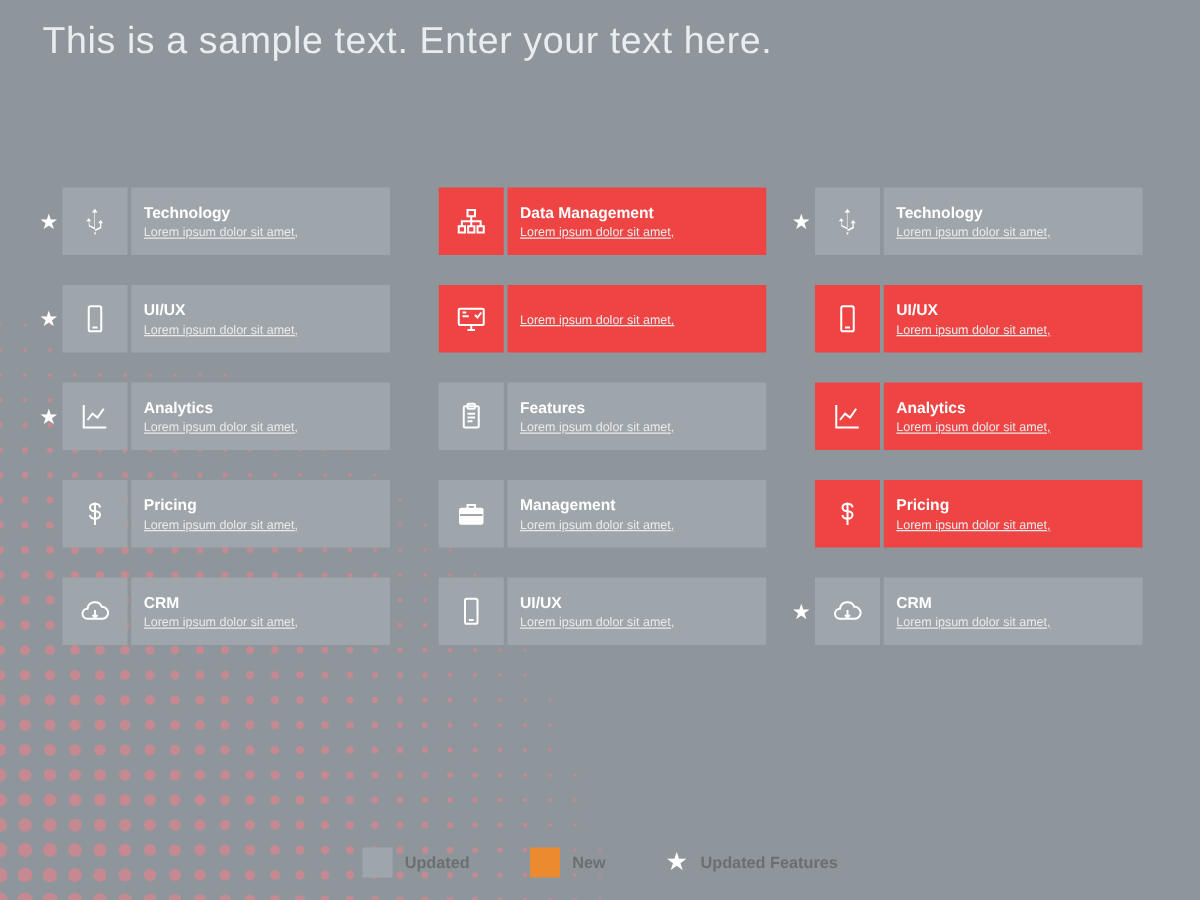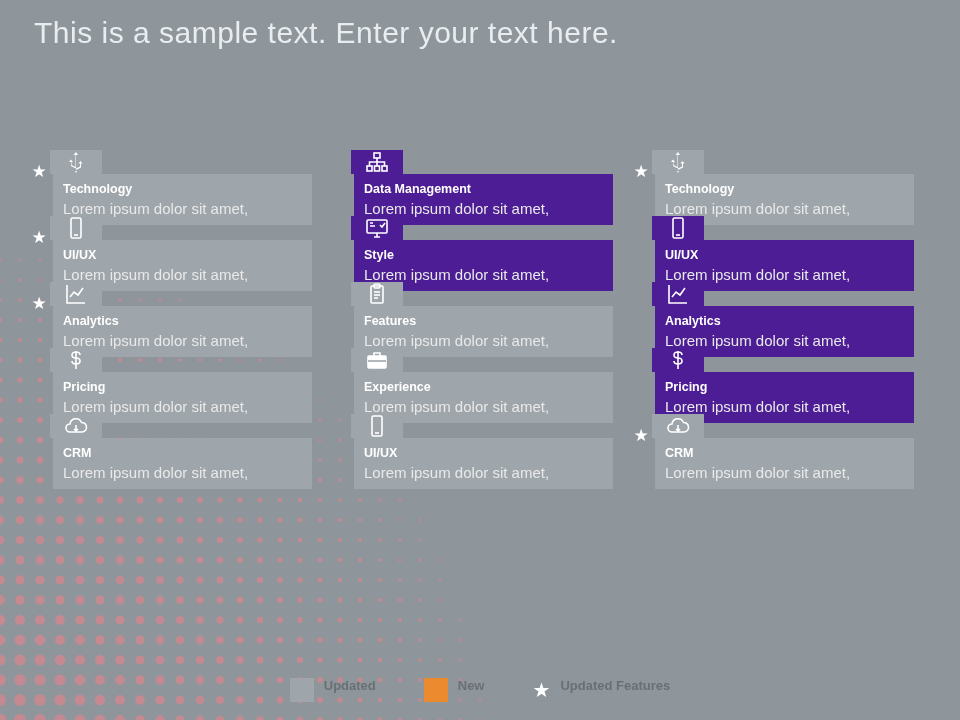--- a/index.html
+++ b/index.html
@@ -4,30 +4,30 @@
 <style>
   html,body{margin:0;padding:0;width:960px;height:720px;overflow:hidden;font-family:Verdana,Geneva,sans-serif;}
   .slide{position:relative;width:960px;height:720px;background:#8e969c;}
   .dots{position:absolute;left:0;bottom:0;width:960px;height:720px;pointer-events:none;}
   .title{position:absolute;left:34px;top:16px;color:#e9edef;font-size:30px;font-weight:400;letter-spacing:.5px;}
   .grid{position:absolute;left:28px;top:150px;width:904px;}
   .row{display:flex;margin-bottom:24px;}
   .cell{display:flex;align-items:center;width:301px;}
   .star{width:22px;display:flex;align-items:center;justify-content:center;color:#fff;font-size:17px;line-height:1;}
   .star.hidden{visibility:hidden;}
-  .card{display:flex;height:42px;width:262px;flex-direction:column;}
+  .card{display:flex;height:54px;width:262px;}
   .ic{width:52px;display:flex;align-items:center;justify-content:center;}
   .body{flex:1;padding:8px 10px;display:flex;flex-direction:column;justify-content:center;margin-left:3px;}
   .body .t{color:#fff;font-weight:700;font-size:12.5px;line-height:1.2;}
-  .body .s{color:#e9e9e9;font-size:15px;margin-top:3px;white-space:nowrap;overflow:hidden;}
+  .body .s{color:#e9e9e9;font-size:10px;margin-top:3px;white-space:nowrap;overflow:hidden;text-decoration:underline;}
   .gray .ic,.gray .body{background:#9fa6ab;}
-  .orange .ic,.orange .body{background:#4c1d95;}
+  .orange .ic,.orange .body{background:#ef4444;}
   .ic svg{width:24px;height:24px;stroke:#fff;fill:none;stroke-width:1.6;}
   .legend{position:absolute;left:0;bottom:18px;width:960px;display:flex;justify-content:center;align-items:center;gap:48px;}
-  .lg{display:flex;gap:10px;margin-top:20px;}
+  .lg{display:flex;align-items:center;gap:10px;margin-top:20px;}
   .sw{width:24px;height:24px;}
   .sw.gray{background:#9fa6ab;}
   .sw.orange{background:#ec8a2f;}
   .lg .lstar{color:#fff;font-size:20px;}
   .lg .lbl{color:#6a6f73;font-weight:700;font-size:13px;}
 </style>
 </head>
 <body>
 
 <div class="slide">
@@ -579,21 +579,20 @@
           <div class="star hidden">★</div>
           <div class="card orange">
             <div class="ic">
               <svg viewBox="0 0 24 24">
                 <rect x="2" y="4" width="20" height="13" rx="1"></rect>
                 <path d="M9 21h6M12 17v4"></path>
                 <path d="M5 7h3M5 10h5M15 9l2 2 3-4"></path>
               </svg>
             </div>
             <div class="body">
-              <div class="t">Style</div>
               <div class="s">Lorem ipsum dolor sit amet,</div>
             </div>
           </div>
         </div>
         <div class="cell">
           <div class="star hidden">★</div>
           <div class="card orange">
             <div class="ic">
               <svg viewBox="0 0 24 24">
                 <rect x="7" y="2" width="10" height="20" rx="1.5"></rect>
@@ -676,21 +675,21 @@
           <div class="star hidden">★</div>
           <div class="card gray">
             <div class="ic">
               <svg viewBox="0 0 24 24">
                 <rect x="3" y="8" width="18" height="12" rx="1" fill="#fff" stroke="#fff"></rect>
                 <path d="M9 8V5h6v3" stroke="#fff"></path>
                 <line x1="3" y1="13" x2="21" y2="13" stroke="#9fa6ab"></line>
               </svg>
             </div>
             <div class="body">
-              <div class="t">Experience</div>
+              <div class="t">Management</div>
               <div class="s">Lorem ipsum dolor sit amet,</div>
             </div>
           </div>
         </div>
         <div class="cell">
           <div class="star hidden">★</div>
           <div class="card orange">
             <div class="ic">
               <svg viewBox="0 0 24 24">
                 <path d="M12 3v18M16 7c0-2-2-3-4-3s-4 1-4 3 2 3 4 3 4 1 4 3-2 3-4 3-4-1-4-3"></path>

